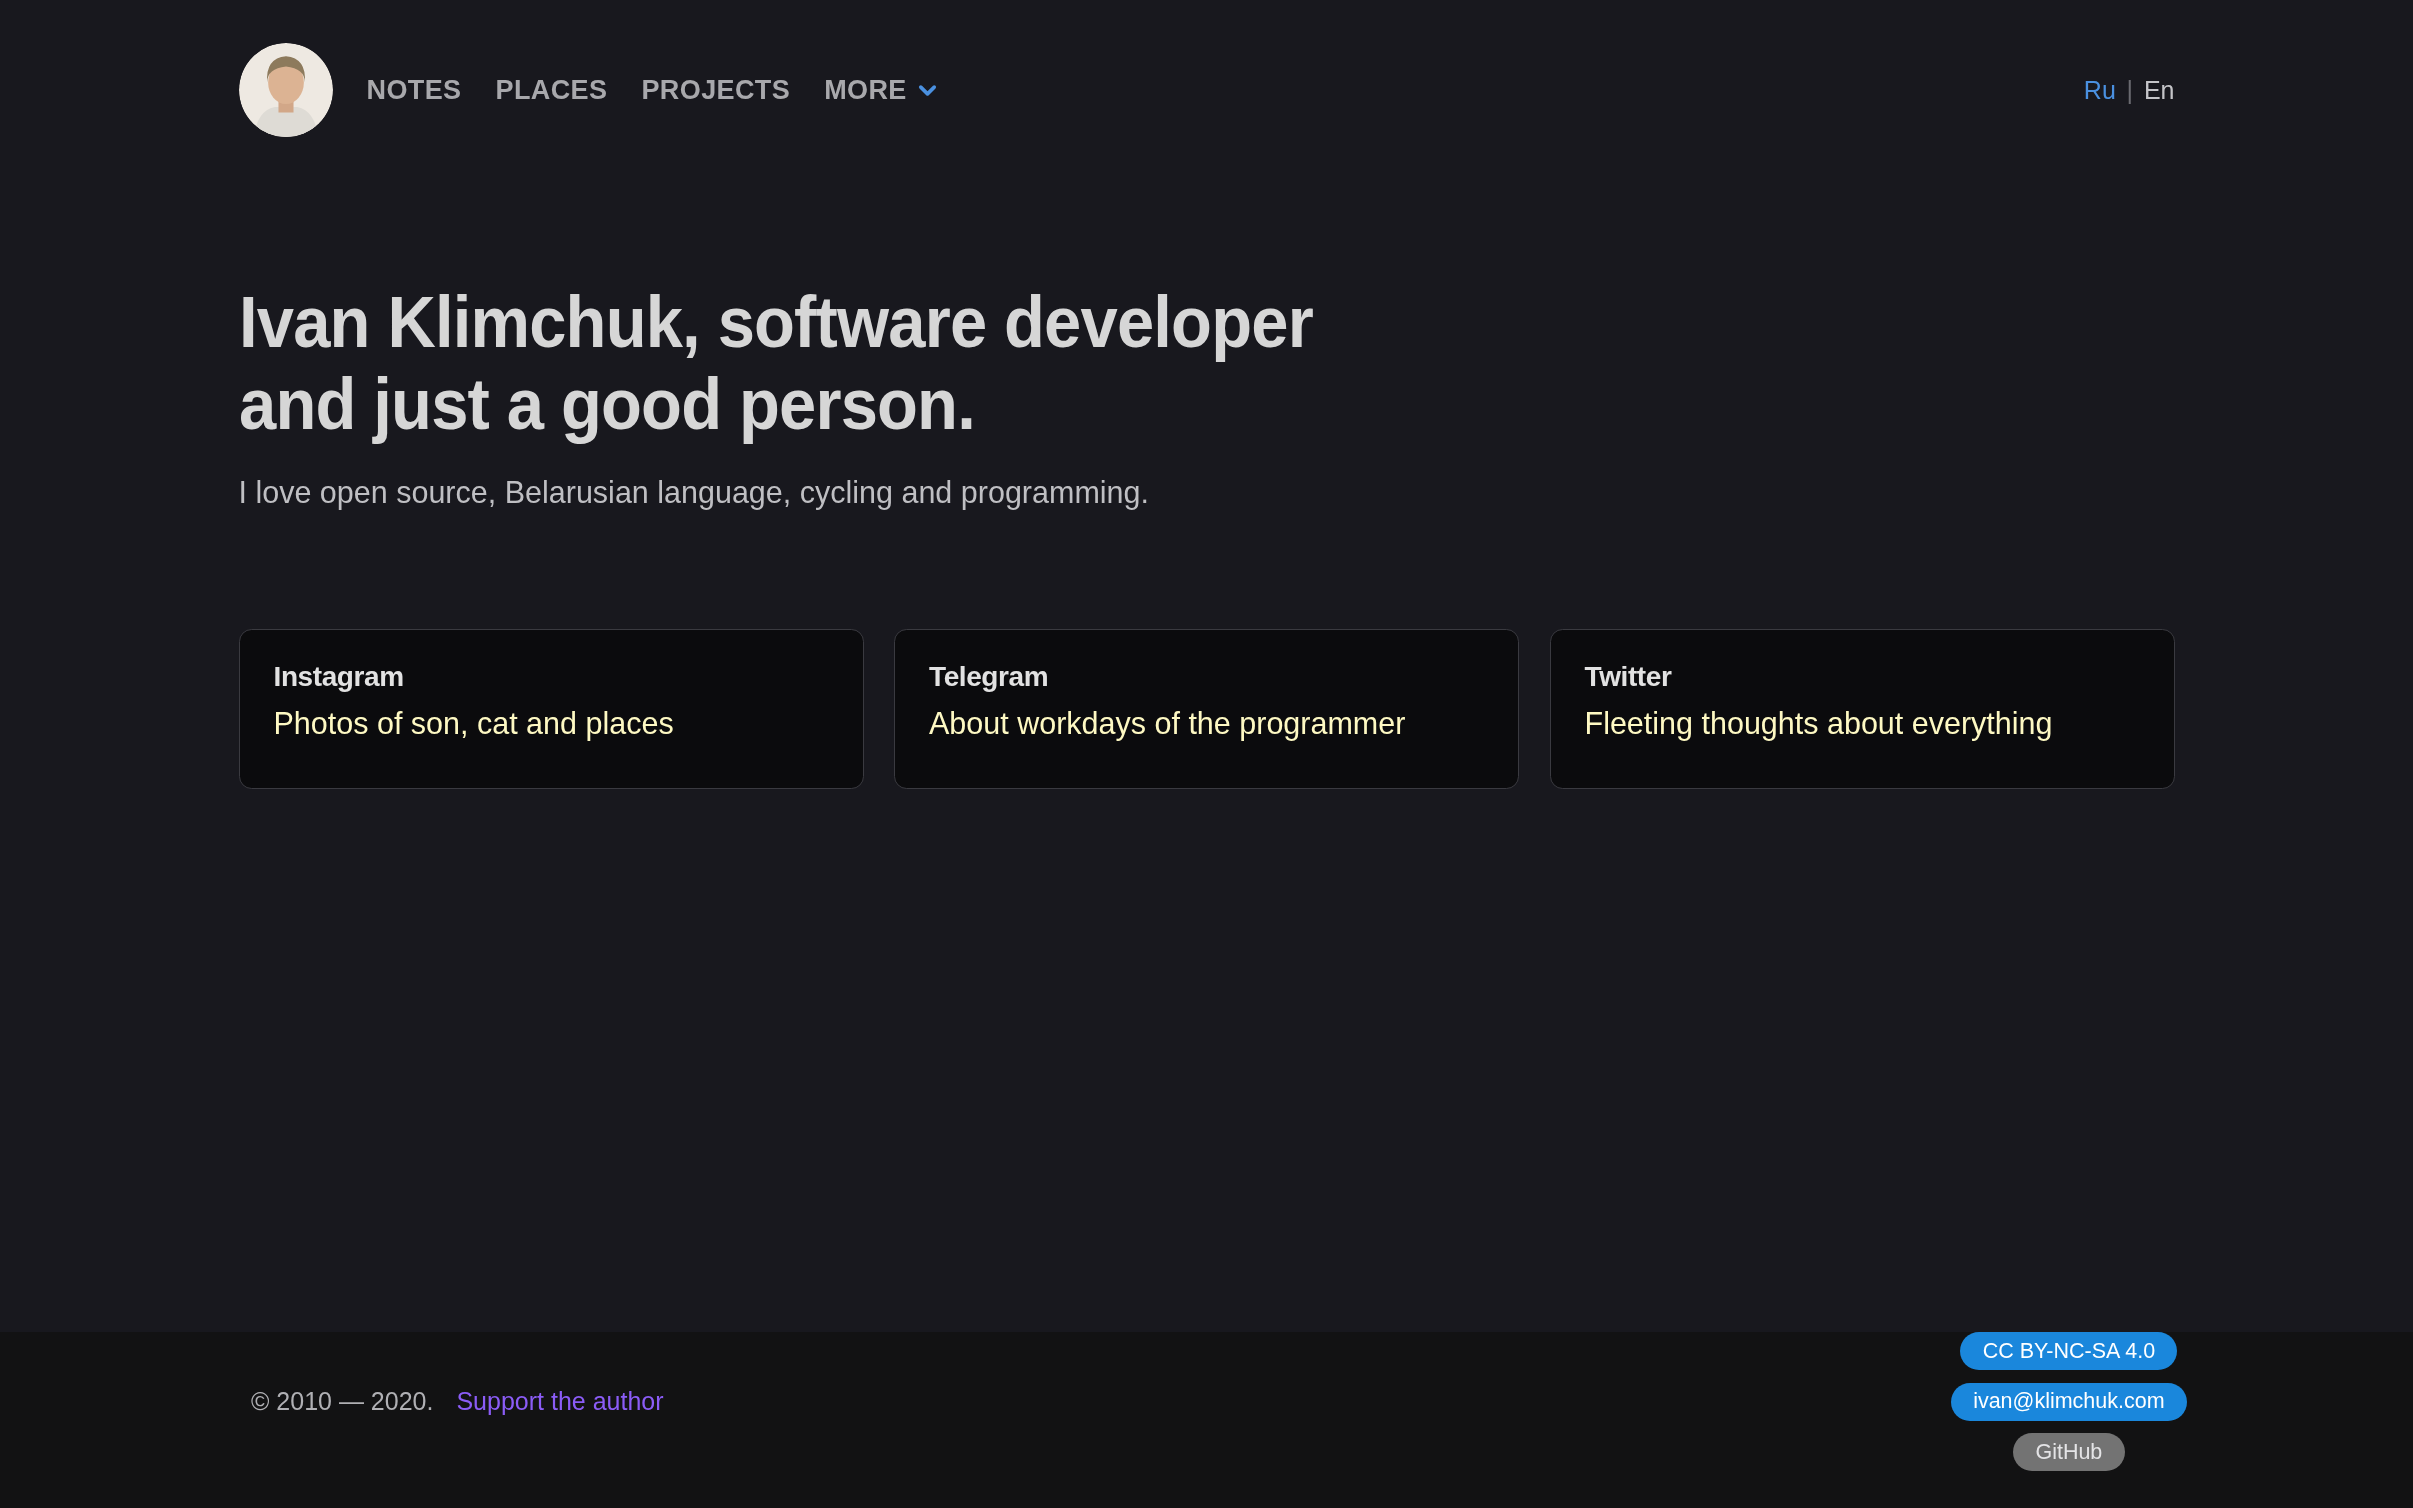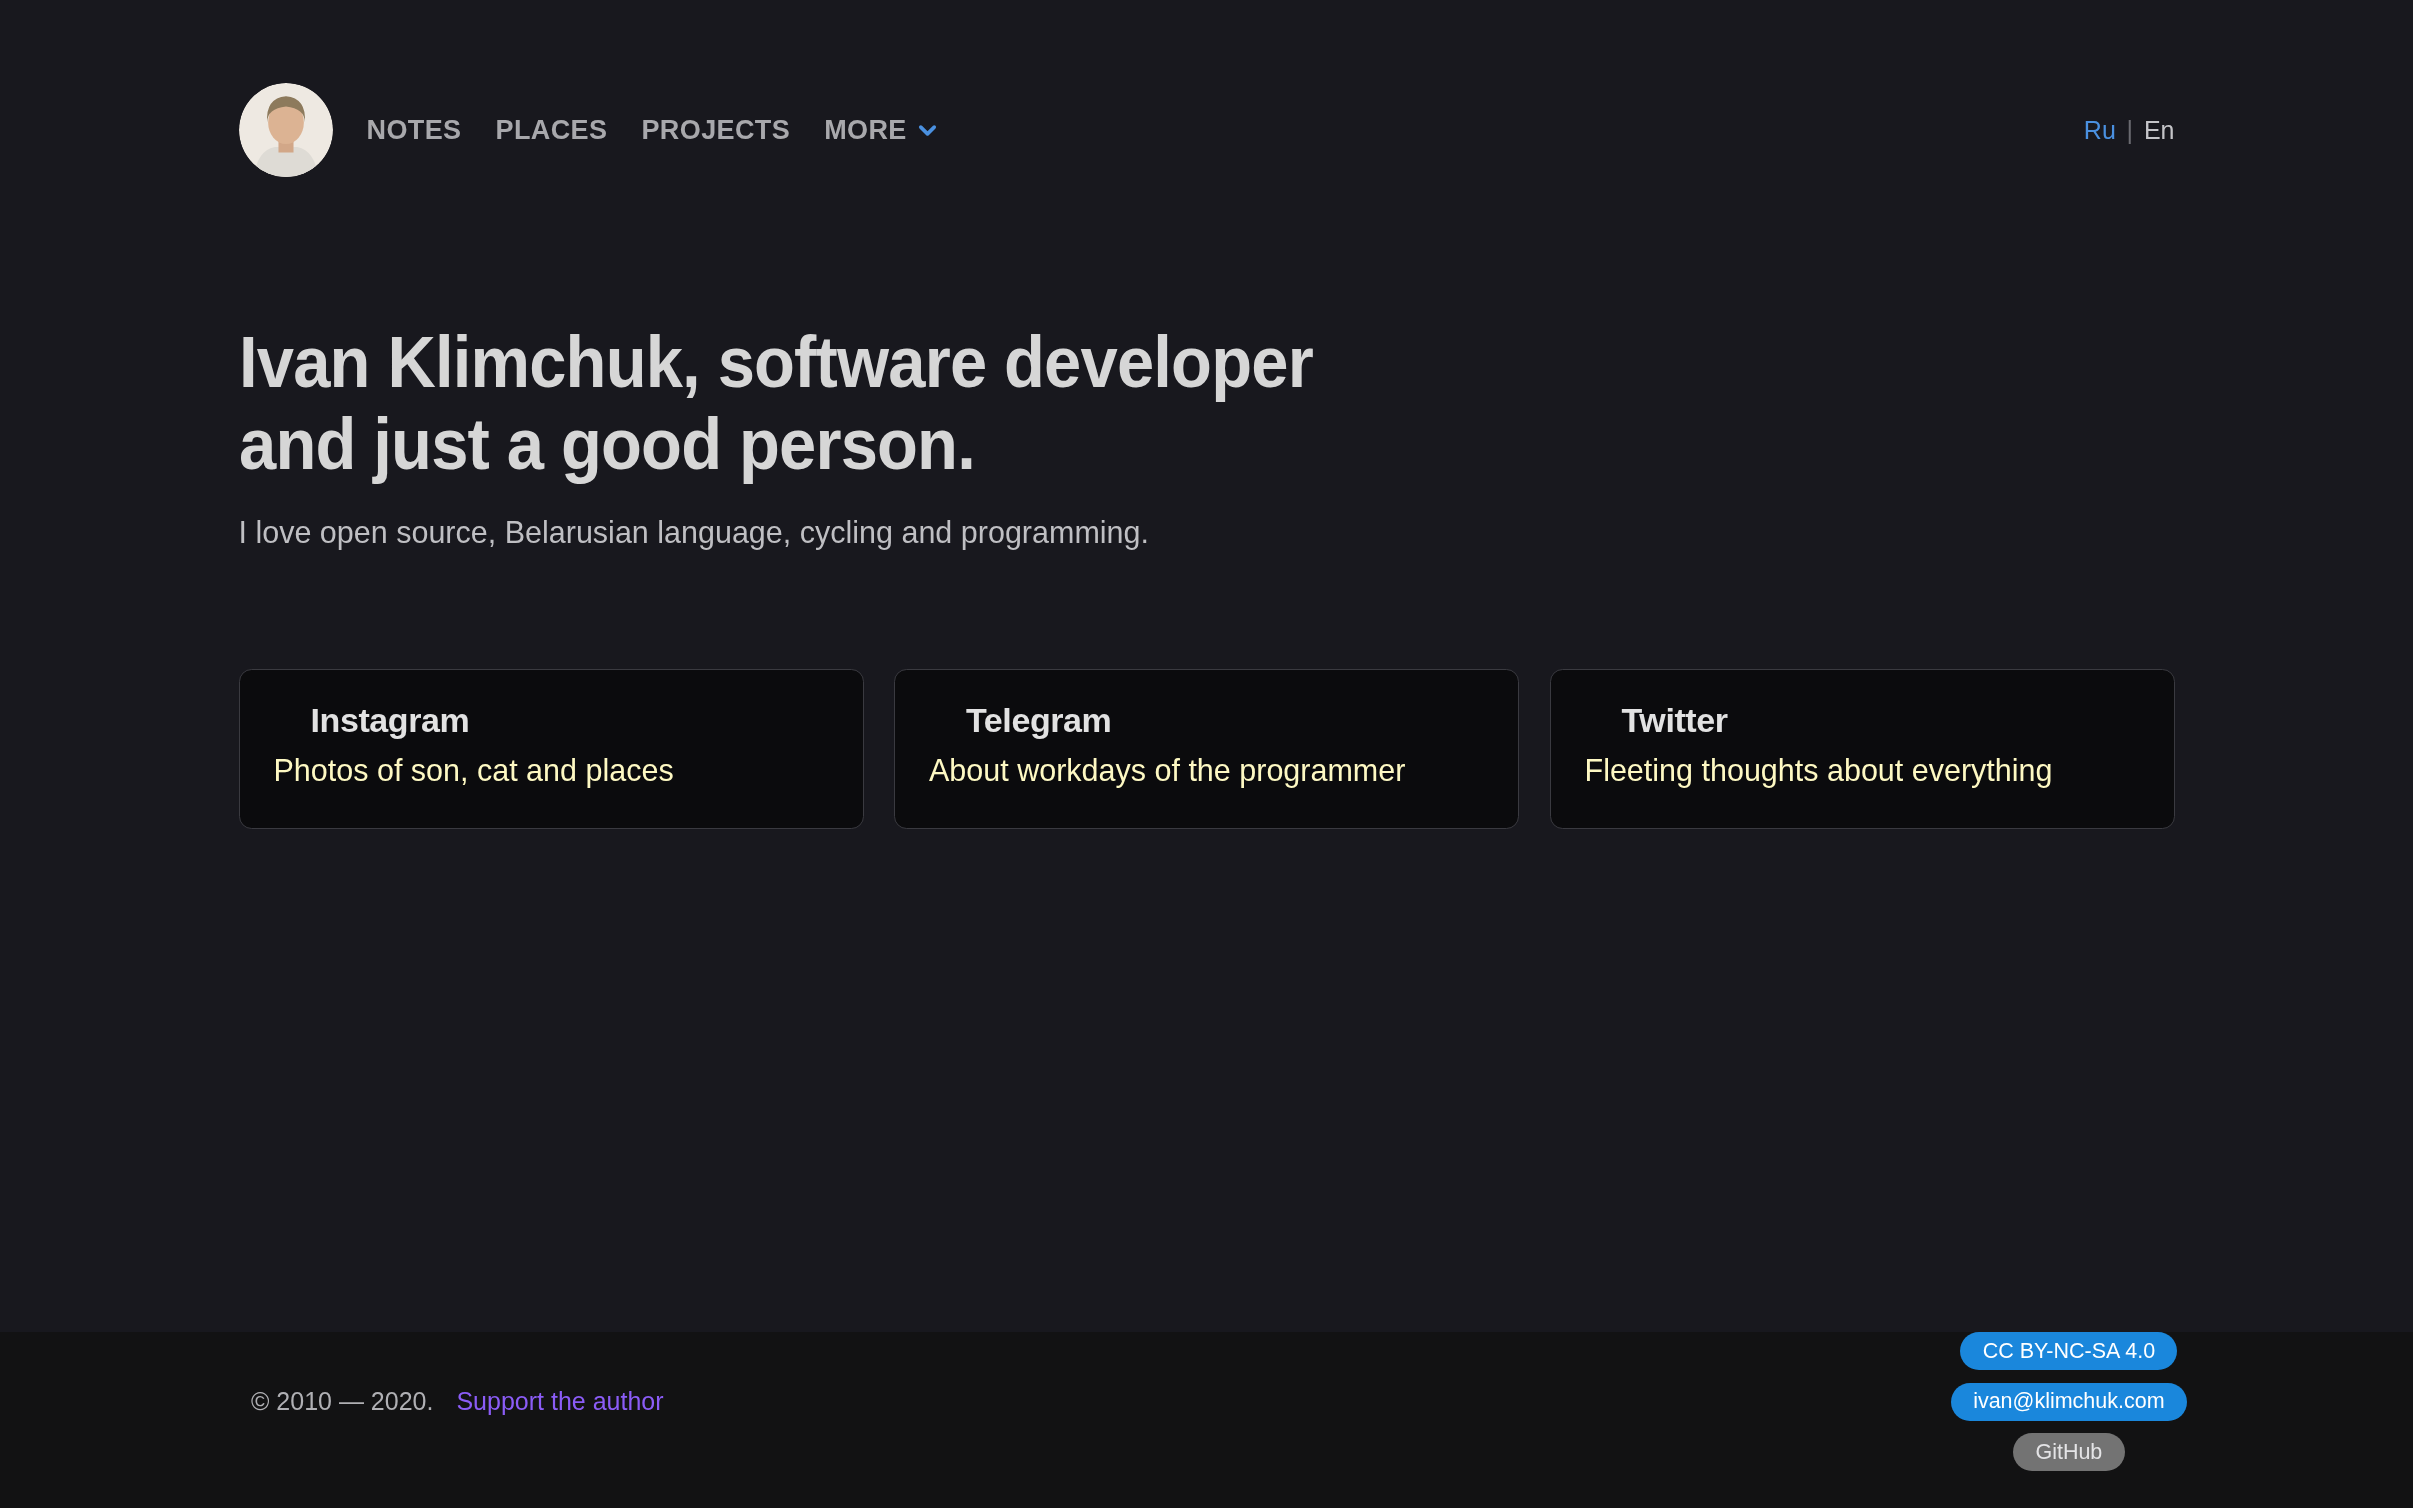--- a/index.html
+++ b/index.html
@@ -6,21 +6,21 @@
   html, body {
     width: 2413px; height: 1508px;
     background: #18181e;
     font-family: "Liberation Sans", "DejaVu Sans", sans-serif;
     overflow: hidden;
   }
   .container { width: 1936px; margin: 0 auto; }
   .page { height: 1332px; }
 
   
-  .header { display: flex; align-items: center; padding-top: 83px; }
+  .header { display: flex; align-items: center; padding-top: 43px; }
   .avatar {
     width: 94px; height: 94px; border-radius: 50%;
     overflow: hidden; flex: 0 0 auto; cursor: pointer;
   }
   .nav { display: flex; align-items: center; gap: 34px; margin-left: 34px; }
   .nav-item {
     font-size: 27px; font-weight: 700; letter-spacing: 0.4px;
     color: #a8a8ac; text-decoration: none; cursor: pointer;
     display: flex; align-items: center;
   }
@@ -43,21 +43,21 @@
   
   .cards { margin-top: 119px; display: flex; gap: 30.5px; }
   .card {
     flex: 1 1 0; height: 160px;
     background: #0b0b0d;
     border: 1.8px solid #3a3a40;
     border-radius: 12.6px;
     padding: 30.5px 34px;
     cursor: pointer;
   }
-  .card-title { font-size: 34px; font-weight: 700; color: #e2e2e2; letter-spacing: -0.4px; margin-left: 37px; }
+  .card-title { font-size: 28px; font-weight: 700; color: #e2e2e2; letter-spacing: -0.4px; }
   .card-desc { margin-top: 13px; font-size: 30.5px; color: #fef9c3; }
 
   
   .footer { height: 177px; background: #121213; display: flex; align-items: flex-start; padding-left: 25px; }
   .footer-inner { display: flex; align-items: center; justify-content: space-between; width: 1936px; margin: 0 auto; }
   .copyright { font-size: 25px; color: #b0b0b4; display: flex; align-items: center; }
   .support-link { color: #8b5cf6; text-decoration: none; margin-left: 23px; cursor: pointer; font-size: 25px; }
   .badges { display: flex; align-items: center; gap: 12.6px; flex-direction: column; }
   .pill {
     height: 38px; display: inline-flex; align-items: center;

